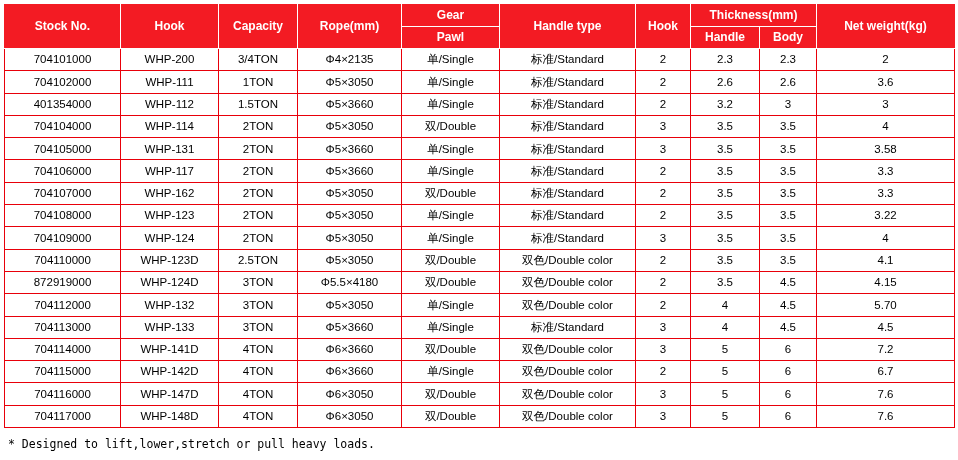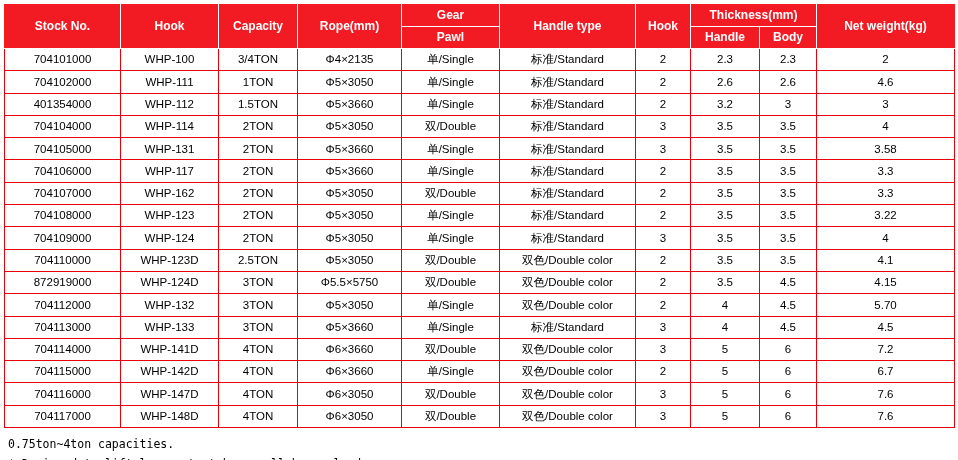--- a/index.html
+++ b/index.html
@@ -104,41 +104,41 @@
       </tr>
       <tr>
         <th>Pawl</th>
         <th>Handle</th>
         <th>Body</th>
       </tr>
     </thead>
     <tbody id="table-body">
         <tr>
           <td>704101000</td>
-          <td>WHP-100</td>
+          <td>WHP-200</td>
           <td>3/4TON</td>
           <td>Φ4×2135</td>
           <td>单/Single</td>
           <td>标准/Standard</td>
           <td>2</td>
           <td>2.3</td>
           <td>2.3</td>
           <td>2</td>
         </tr>
         <tr>
           <td>704102000</td>
           <td>WHP-111</td>
           <td>1TON</td>
           <td>Φ5×3050</td>
           <td>单/Single</td>
           <td>标准/Standard</td>
           <td>2</td>
           <td>2.6</td>
           <td>2.6</td>
-          <td>4.6</td>
+          <td>3.6</td>
         </tr>
         <tr>
           <td>401354000</td>
           <td>WHP-112</td>
           <td>1.5TON</td>
           <td>Φ5×3660</td>
           <td>单/Single</td>
           <td>标准/Standard</td>
           <td>2</td>
           <td>3.2</td>
@@ -226,21 +226,21 @@
           <td>双色/Double color</td>
           <td>2</td>
           <td>3.5</td>
           <td>3.5</td>
           <td>4.1</td>
         </tr>
         <tr>
           <td>872919000</td>
           <td>WHP-124D</td>
           <td>3TON</td>
-          <td>Φ5.5×5750</td>
+          <td>Φ5.5×4180</td>
           <td>双/Double</td>
           <td>双色/Double color</td>
           <td>2</td>
           <td>3.5</td>
           <td>4.5</td>
           <td>4.15</td>
         </tr>
         <tr>
           <td>704112000</td>
           <td>WHP-132</td>
@@ -310,18 +310,17 @@
           <td>双色/Double color</td>
           <td>3</td>
           <td>5</td>
           <td>6</td>
           <td>7.6</td>
         </tr>
       </tbody>
   </table>
 
   <div class="notes">
-    <div>0.75ton~4ton capacities.</div>
     <div>* Designed to lift,lower,stretch or pull heavy loads.</div>
 
   </div>
 
 </div>
 
 </body></html>

